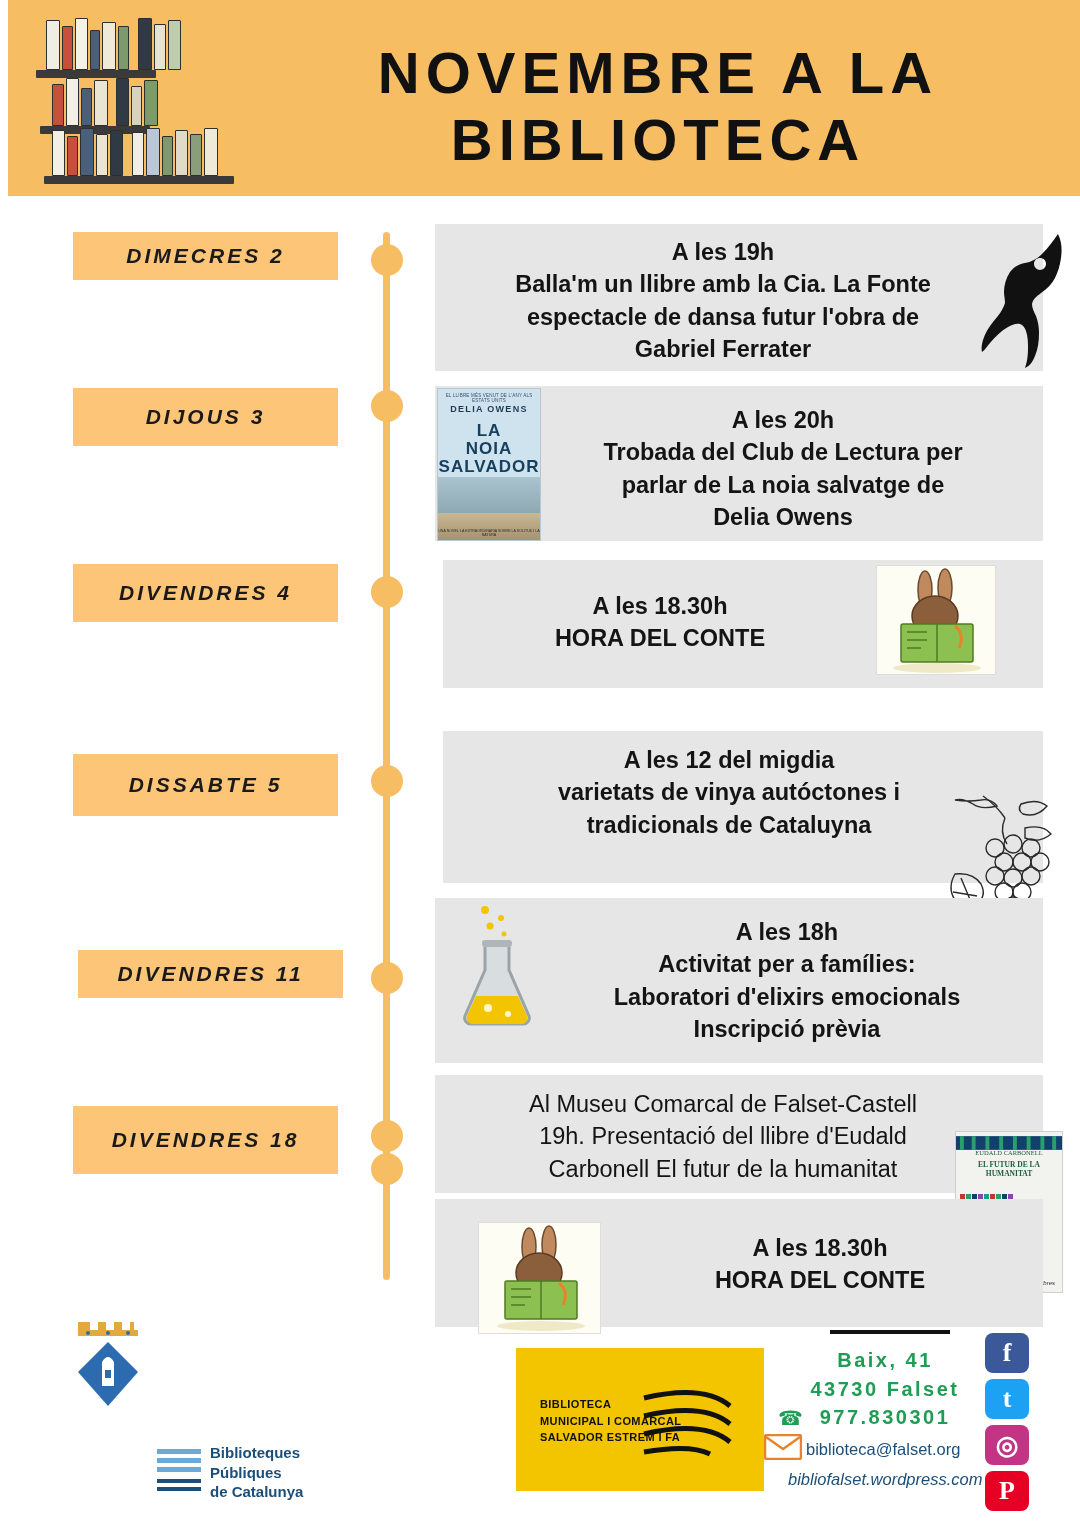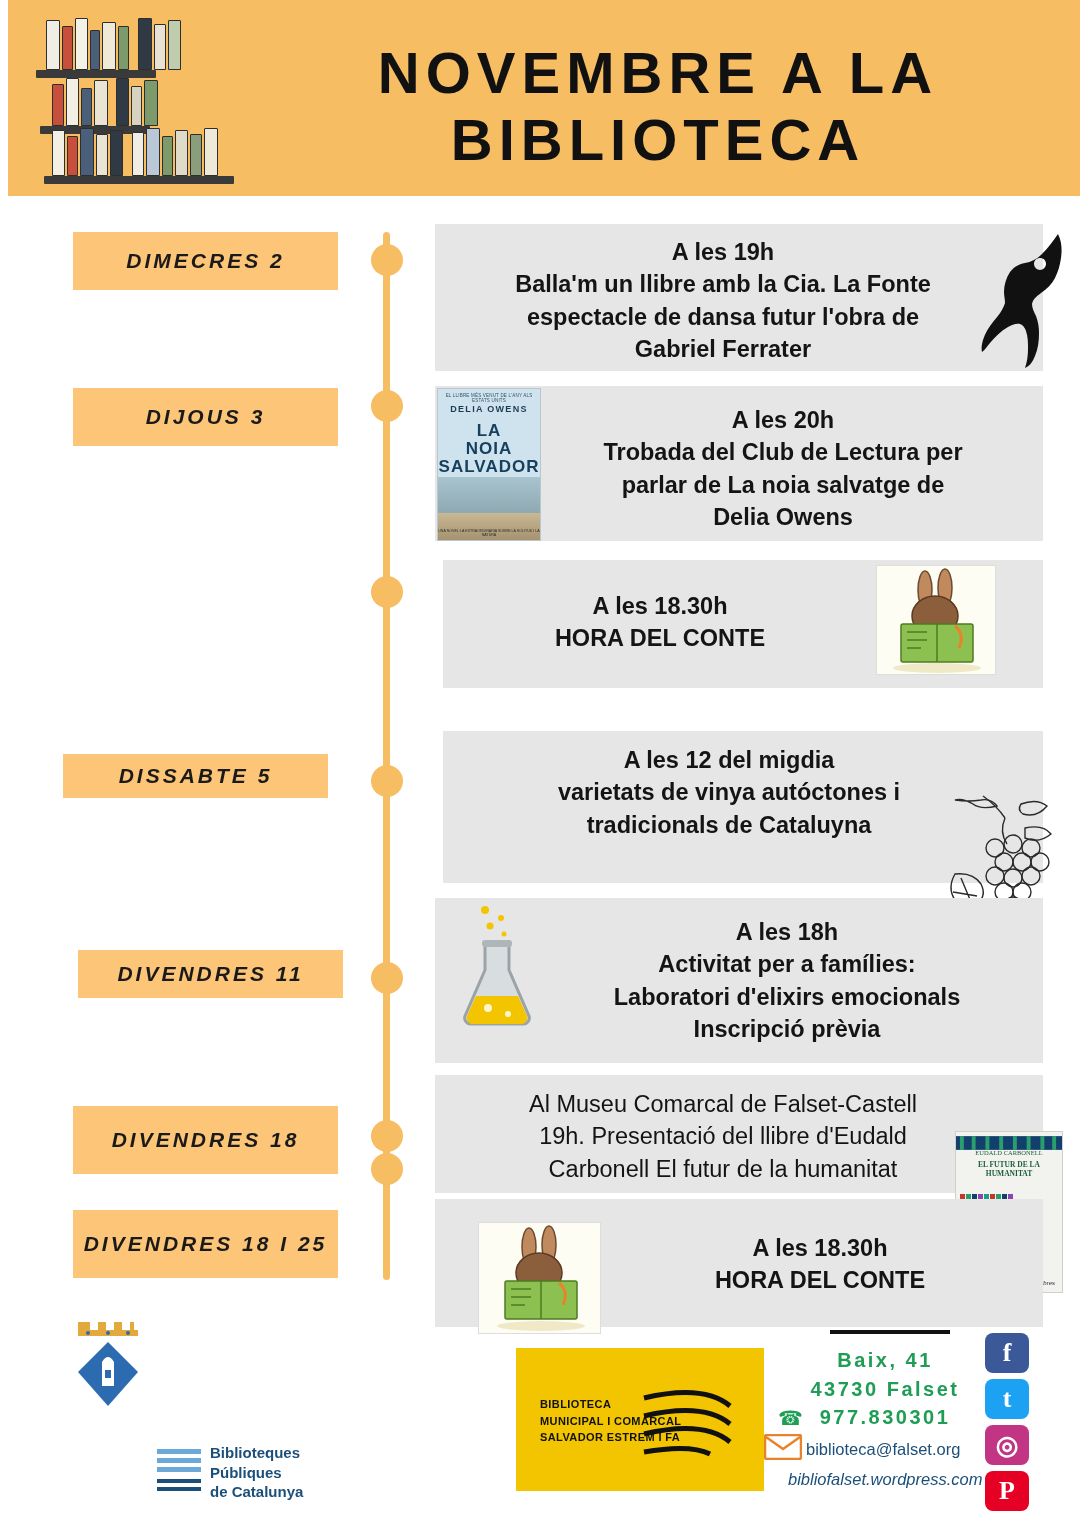--- a/index.html
+++ b/index.html
@@ -196,21 +196,21 @@
 
   <div class="timeline-line"></div>
   <div class="dot" style="top:244px;"></div>
   <div class="dot" style="top:390px;"></div>
   <div class="dot" style="top:576px;"></div>
   <div class="dot" style="top:765px;"></div>
   <div class="dot" style="top:962px;"></div>
   <div class="dot" style="top:1120px;"></div>
   <div class="dot" style="top:1153px;"></div>
 
-  <div class="daylabel" style="left:73px; top:232px; width:265px; height:58px;">DIMECRES 2</div>
+  <div class="daylabel" style="left:73px; top:232px; width:265px; height:48px;">DIMECRES 2</div>
   <div class="eventbox" style="left:435px; top:224px; width:608px; height:147px;"></div>
   <div class="eventtext" style="left:443px; top:236px; width:560px;">
       <div>A les 19h</div>
       <div>Balla'm un llibre amb la Cia. La Fonte</div>
       <div>espectacle de dansa futur l'obra de</div>
       <div>Gabriel Ferrater</div>
     </div>
   <svg class="dancer" viewBox="0 0 96 160">
     <path fill="#111" d="M78 6c-4 6-10 14-16 20-5 5-11 8-17 9-6 1-11 4-15 9-4 6-6 13-6 20 0 4 1 7 1 11-2 7-7 13-12 19-4 5-8 11-10 18-1 4-2 8-1 12 3-2 5-6 8-9 5-6 11-12 18-16 4-2 8-4 12-3 3 1 5 4 6 7 2 6 2 12 2 18 0 7-1 13-3 19 5-2 8-7 10-12 3-7 4-15 4-23 0-6-1-12-3-17-2-4-4-8-4-12 1-5 5-8 9-11 6-4 11-9 14-15 3-6 5-13 6-20 1-8 1-16-3-24zM60 30c3 0 6 2 6 6 0 3-3 6-6 6s-6-3-6-6c0-4 3-6 6-6z"></path>
   </svg>
@@ -229,39 +229,40 @@
     <div class="bc-title">
       <span>LA</span><br>
       <span>NOIA</span><br>
       <span>SALVADOR</span>
     </div>
     <div class="bc-water"></div>
     <div class="bc-sand"></div>
     <div class="bc-bottom">UNA NOVEL·LA EXTRAORDINÀRIA SOBRE LA SOLITUD I LA NATURA</div>
   </div>
 
+  <div class="daylabel" style="left:73px; top:564px; width:265px; height:58px;">DIVENDRES 4</div>
   <div class="eventbox" style="left:443px; top:560px; width:600px; height:128px;"></div>
   <div class="eventtext" style="left:455px; top:590px; width:410px;">
       <div>A les 18.30h</div>
       <div>HORA DEL CONTE</div>
     </div>
   <div class="bunny b1">
     <svg viewBox="0 0 120 110" width="120" height="110">
       <ellipse cx="48" cy="24" rx="7" ry="19" fill="#c08a5e" stroke="#6b4a2e" stroke-width="1.5"></ellipse>
       <ellipse cx="68" cy="22" rx="7" ry="19" fill="#c08a5e" stroke="#6b4a2e" stroke-width="1.5"></ellipse>
       <ellipse cx="58" cy="50" rx="23" ry="20" fill="#8b5e3c" stroke="#5a3a22" stroke-width="1.5"></ellipse>
       <rect x="24" y="58" width="72" height="38" rx="2" fill="#8cc152" stroke="#4f7a22" stroke-width="1.5"></rect>
       <line x1="60" y1="58" x2="60" y2="96" stroke="#4f7a22" stroke-width="1.5"></line>
       <path d="M78 60 q10 8 4 22" stroke="#e8832a" stroke-width="3" fill="none"></path>
       <path d="M30 66 h20 M30 74 h20 M30 82 h14" stroke="#4f7a22" stroke-width="1.6"></path>
       <ellipse cx="60" cy="102" rx="44" ry="5" fill="#efe9c8"></ellipse>
     </svg>
   </div>
 
-  <div class="daylabel" style="left:63px; top:754px; width:265px; height:44px;">DISSABTE 5</div>
+  <div class="daylabel" style="left:73px; top:754px; width:265px; height:62px;">DISSABTE 5</div>
   <div class="eventbox" style="left:443px; top:731px; width:600px; height:152px;"></div>
   <div class="eventtext" style="left:449px; top:744px; width:560px;">
       <div>A les 12 del migdia</div>
       <div>varietats de vinya autóctones i</div>
       <div>tradicionals de Cataluyna</div>
     </div>
   <svg class="grapes" viewBox="0 0 145 145">
     <g fill="none" stroke="#2a2a2a" stroke-width="1.4">
       <path d="M58 14 q14 10 22 22"></path>
       <path d="M80 36 q-6 14 2 26"></path>
@@ -339,21 +340,20 @@
          <rect x="30" y="0" width="5" height="80" fill="#c0392b"></rect>
          <rect x="36" y="0" width="5" height="80" fill="#2b9e6e"></rect>
          <rect x="42" y="0" width="5" height="80" fill="#123f6b"></rect>
          <rect x="48" y="0" width="5" height="80" fill="#8e44ad"></rect>
         </g>
     </svg>
     <div class="fb-sub" style="white-space:pre-line;"><div>Una mirada</div><div>per a la</div><div>supervivència</div><div>de la nostra</div><div>espècie</div></div>
     <div class="fb-logo">arpa llibres</div>
   </div>
 
-  <div class="daylabel" style="left:73px; top:1210px; width:265px; height:68px;">DIVENDRES 18 I 25</div>
   <div class="eventbox" style="left:435px; top:1199px; width:608px; height:128px;"></div>
   <div class="eventtext" style="left:620px; top:1232px; width:400px;">
       <div>A les 18.30h</div>
       <div>HORA DEL CONTE</div>
     </div>
   <div class="bunny b2">
     <svg viewBox="0 0 123 112" width="123" height="112">
       <ellipse cx="50" cy="24" rx="7" ry="19" fill="#c08a5e" stroke="#6b4a2e" stroke-width="1.5"></ellipse>
       <ellipse cx="70" cy="22" rx="7" ry="19" fill="#c08a5e" stroke="#6b4a2e" stroke-width="1.5"></ellipse>
       <ellipse cx="60" cy="50" rx="23" ry="20" fill="#8b5e3c" stroke="#5a3a22" stroke-width="1.5"></ellipse>

